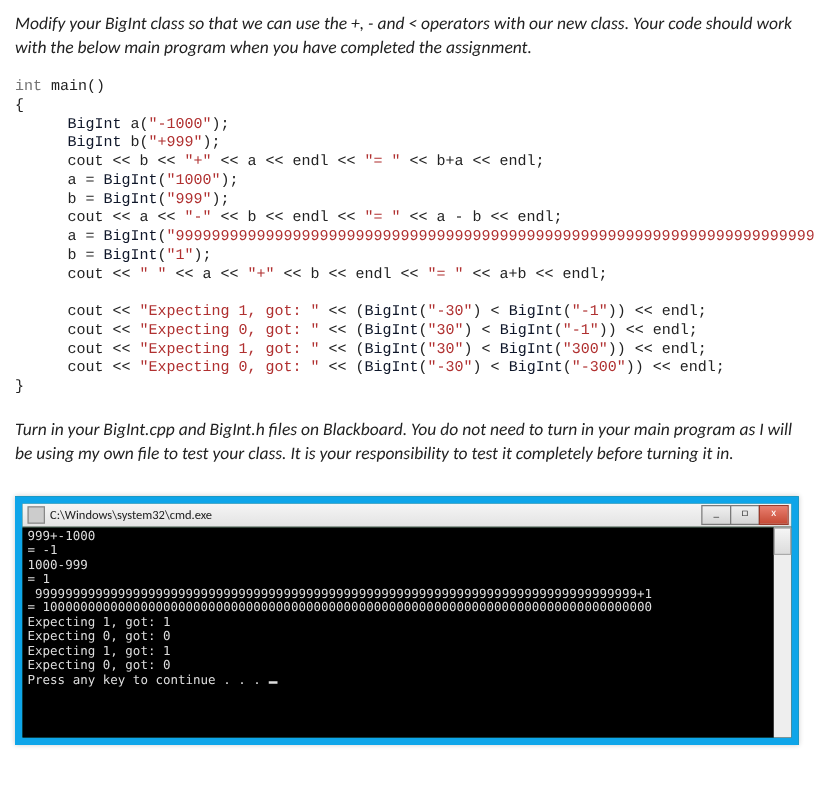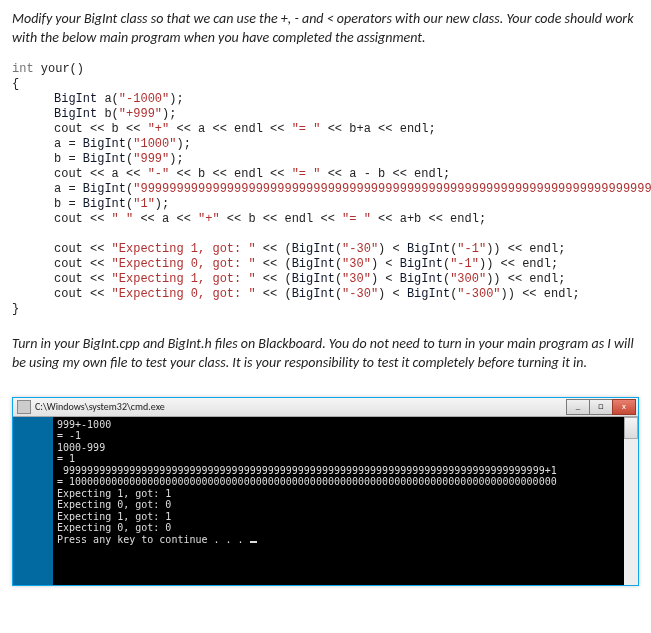--- a/index.html
+++ b/index.html
@@ -24,22 +24,22 @@
     margin-bottom: 18px;
   }
   .code-block div { min-height: 15px; }
   .kw { color: #737373; }
   .cls { color: #0f172a; }
   .str { color: #b03030; }
   .num { color: #b03030; }
   .indent1 { padding-left: 42px; }
   .console-wrap {
     margin-top: 24px;
-    border: 1px solid #0ea5e9;
-    background: #0369a1;
+    border: 6px solid #0ea5e9;
+    background: #14532d;
     box-shadow: 0 0 4px rgba(0,0,0,0.2);
   }
   .title-bar {
     height: 18px;
     background: linear-gradient(#f5f5f5,#e3e3e3);
     border-bottom: 1px solid #aaa;
     display: flex;
     align-items: center;
     font-size: 10px;
     padding: 0 4px;
@@ -77,21 +77,20 @@
     color: #ddd;
     font-family: "Lucida Console", Consolas, monospace;
     font-size: 10px;
     line-height: 1.15;
     padding: 2px 4px 40px 4px;
     border-right: 14px solid #eee;
     min-height: 110px;
     word-break: break-all;
     position: relative;
     white-space: pre-wrap;
-    margin-left: 40px;
   }
   .scroll-thumb {
     position: absolute;
     right: -14px;
     top: 0;
     width: 14px;
     height: 22px;
     background: linear-gradient(#f5f5f5,#dcdcdc);
     border: 1px solid #aaa;
     box-sizing: border-box;
@@ -101,21 +100,21 @@
     width: 7px;
     border-bottom: 2px solid #ddd;
   }
 </style>
 </head>
 <body>
 
 <p class="instr">Modify your BigInt class so that we can use the +, - and &lt; operators with our new class.  Your code should work with the below main program when you have completed the assignment.</p>
 
 <div class="code-block">
-  <div><span class="kw">int</span><span> your()</span></div>
+  <div><span class="kw">int</span><span> main()</span></div>
   <div>{</div>
   <div class="indent1"><span class="cls">BigInt</span><span> a(</span><span class="str">"-1000"</span><span>);</span></div>
   <div class="indent1"><span class="cls">BigInt</span><span> b(</span><span class="str">"+999"</span><span>);</span></div>
   <div class="indent1"><span>cout &lt;&lt; b &lt;&lt; </span><span class="str">"+"</span><span> &lt;&lt; a &lt;&lt; endl &lt;&lt; </span><span class="str">"= "</span><span> &lt;&lt; b+a &lt;&lt; endl;</span></div>
   <div class="indent1"><span>a = </span><span class="cls">BigInt</span><span>(</span><span class="str">"1000"</span><span>);</span></div>
   <div class="indent1"><span>b = </span><span class="cls">BigInt</span><span>(</span><span class="str">"999"</span><span>);</span></div>
   <div class="indent1"><span>cout &lt;&lt; a &lt;&lt; </span><span class="str">"-"</span><span> &lt;&lt; b &lt;&lt; endl &lt;&lt; </span><span class="str">"= "</span><span> &lt;&lt; a - b &lt;&lt; endl;</span></div>
   <div class="indent1"><span>a = </span><span class="cls">BigInt</span><span>(</span><span class="str">"99999999999999999999999999999999999999999999999999999999999999999999999999999999"</span></div>
   <div class="indent1"><span>b = </span><span class="cls">BigInt</span><span>(</span><span class="str">"1"</span><span>);</span></div>
   <div class="indent1"><span>cout &lt;&lt; </span><span class="str">" "</span><span> &lt;&lt; a &lt;&lt; </span><span class="str">"+"</span><span> &lt;&lt; b &lt;&lt; endl &lt;&lt; </span><span class="str">"= "</span><span> &lt;&lt; a+b &lt;&lt; endl;</span></div>

